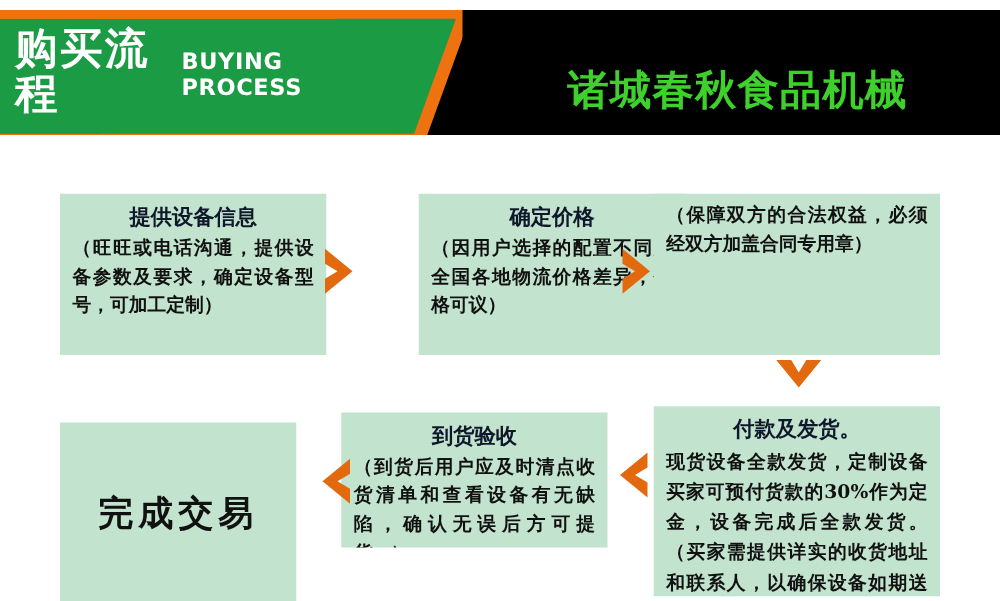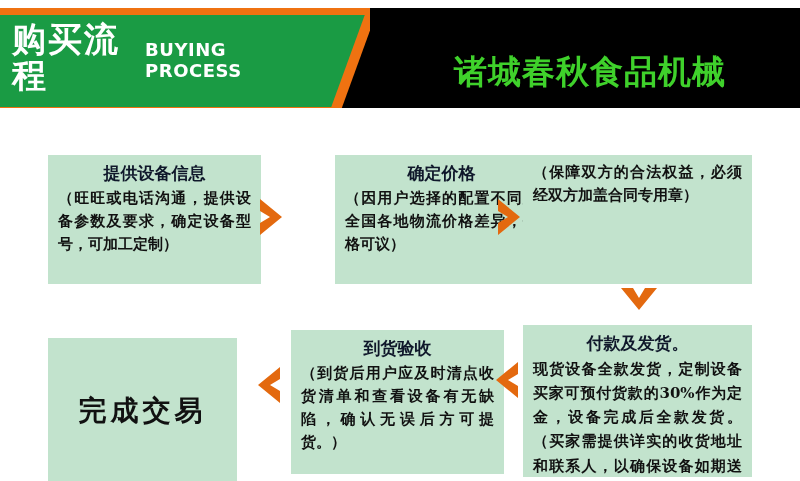--- a/index.html
+++ b/index.html
@@ -167,21 +167,21 @@
     letter-spacing: 4px;
     color: #111111;
     font-family: "DejaVu Serif", "Liberation Serif", serif;
   }
 
   
   #box-1 { left: 48px;  top: 45px;  width: 213px; height: 129px; }
   #box-2 { left: 287px; top: 45px;  width: 213px; height: 129px; margin-left: 48px; }
   #box-3 { left: 523px; top: 45px;  width: 229px; height: 129px; }
   #box-4 { left: 523px; top: 215px; width: 229px; height: 152px; }
-  #box-5 { left: 291px; top: 220px; width: 213px; height: 144px; }
+  #box-5 { left: 273px; top: 220px; width: 213px; height: 108px; }
   #box-6 { left: 48px;  top: 228px; width: 189px; height: 144px; }
 
   
   .chev {
     position: absolute;
     width: 0;
     height: 0;
   }
   .chev svg { display: block; }
 

